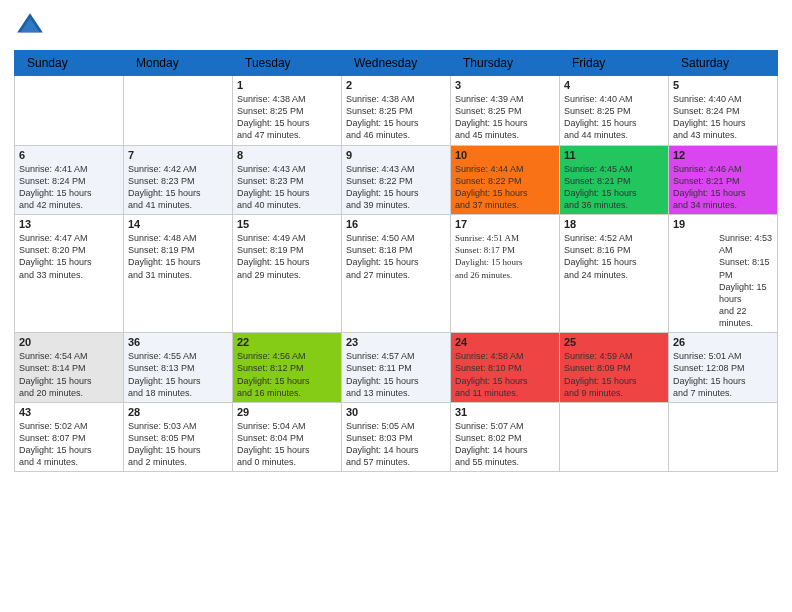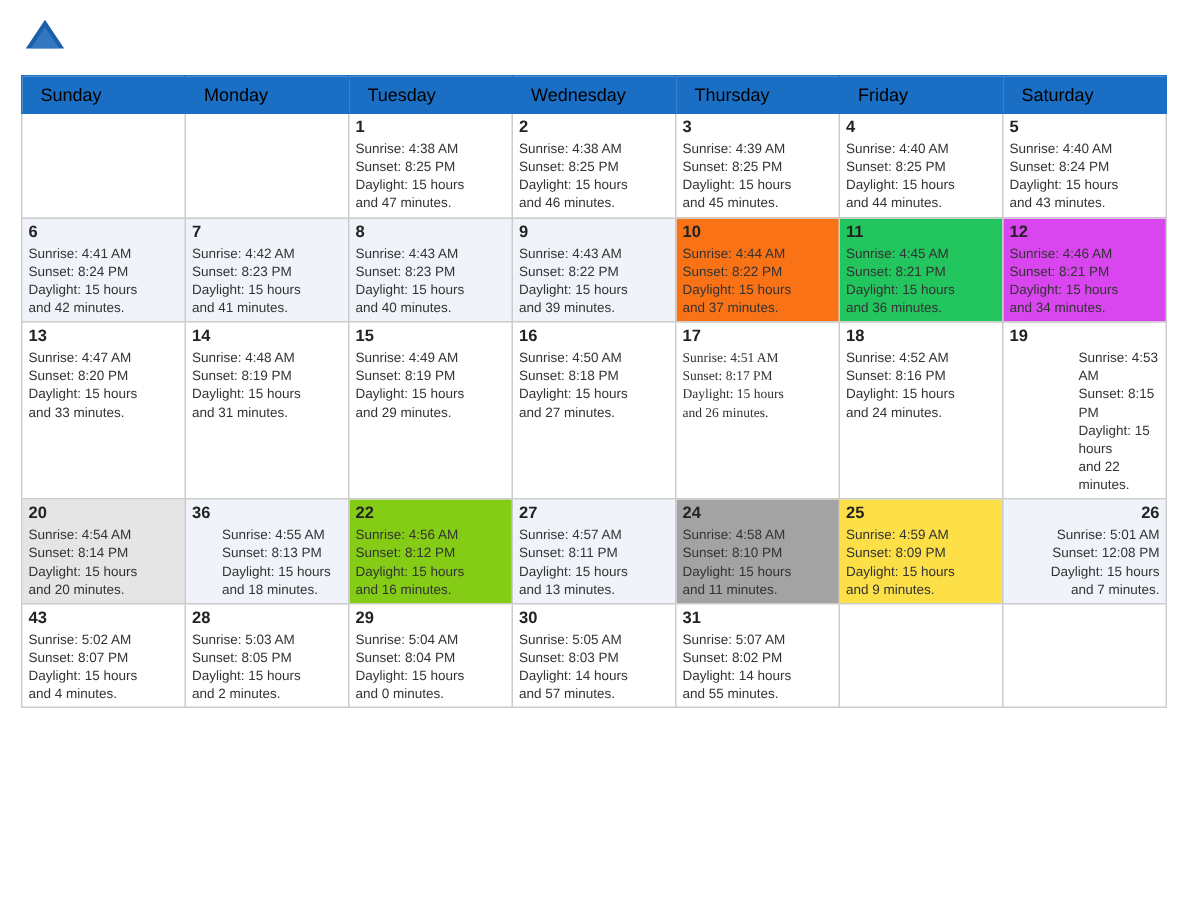--- a/index.html
+++ b/index.html
@@ -276,54 +276,54 @@
         <tr>
           <td style="background: #e5e5e5;">
             <div class="day-number">20</div>
             <div class="day-info" style="white-space: pre-line;">Sunrise: 4:54 AM
 Sunset: 8:14 PM
 Daylight: 15 hours
 and 20 minutes.</div>
           </td>
           <td style="background: rgb(240, 244, 250);">
             <div class="day-number">36</div>
-            <div class="day-info" style="white-space: pre-line; margin-left: 20px;">Sunrise: 4:55 AM
+            <div class="day-info" style="white-space: pre-line;">Sunrise: 4:55 AM
 Sunset: 8:13 PM
 Daylight: 15 hours
 and 18 minutes.</div>
           </td>
           <td style="background: #84cc16;">
             <div class="day-number">22</div>
             <div class="day-info" style="white-space: pre-line;">Sunrise: 4:56 AM
 Sunset: 8:12 PM
 Daylight: 15 hours
 and 16 minutes.</div>
           </td>
           <td style="background: rgb(240, 244, 250);">
-            <div class="day-number">27</div>
+            <div class="day-number">23</div>
             <div class="day-info" style="white-space: pre-line;">Sunrise: 4:57 AM
 Sunset: 8:11 PM
 Daylight: 15 hours
 and 13 minutes.</div>
           </td>
-          <td style="background: #a3a3a3; margin-top: 10px;">
+          <td style="background: #ef4444; margin-top: 10px;">
             <div class="day-number">24</div>
             <div class="day-info" style="white-space: pre-line;">Sunrise: 4:58 AM
 Sunset: 8:10 PM
 Daylight: 15 hours
 and 11 minutes.</div>
           </td>
-          <td style="background: #fde047;">
+          <td style="background: #ef4444;">
             <div class="day-number">25</div>
             <div class="day-info" style="white-space: pre-line;">Sunrise: 4:59 AM
 Sunset: 8:09 PM
 Daylight: 15 hours
 and 9 minutes.</div>
           </td>
-          <td style="background: rgb(240, 244, 250); text-align: right;">
+          <td style="background: rgb(240, 244, 250);">
             <div class="day-number">26</div>
             <div class="day-info" style="white-space: pre-line;">Sunrise: 5:01 AM
 Sunset: 12:08 PM
 Daylight: 15 hours
 and 7 minutes.</div>
           </td>
         </tr>
         <tr>
           <td>
             <div class="day-number">43</div>

